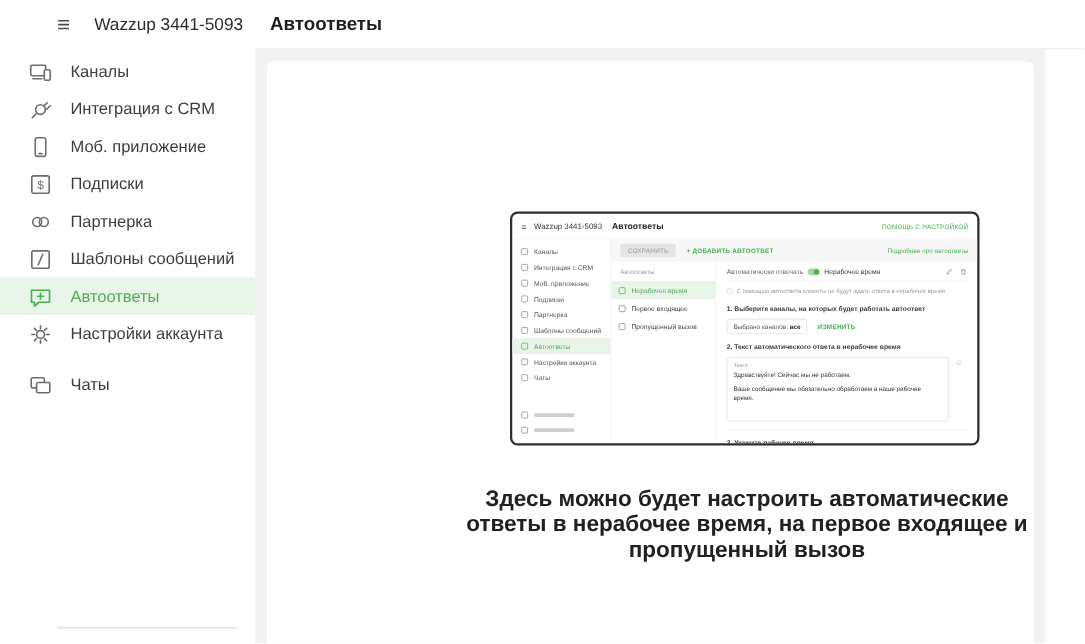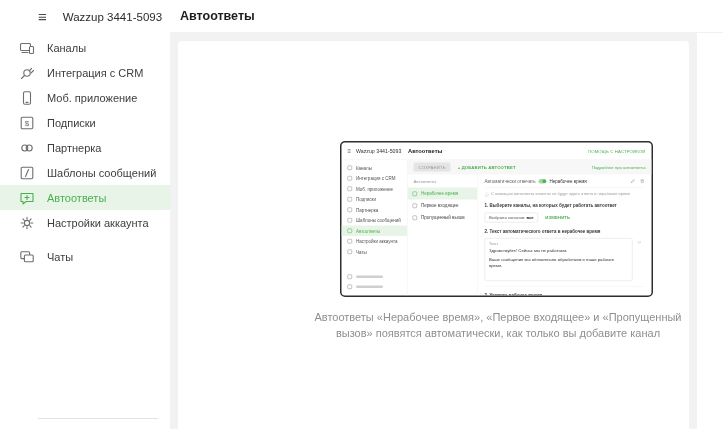--- a/index.html
+++ b/index.html
@@ -325,21 +325,21 @@
                           <div class="m-s-title">3. Укажите рабочее время</div>
 
                         </div>
                       </div>
                     </div>
                   </div>
                 </div>
               </div>
             </div>
 
-            <div class="desc">Автоответы «Нерабочее время», «Первое входящее» и «Пропущенный вызов» появятся автоматически, как только вы добавите канал</div>
+            <div class="headline">Здесь можно будет настроить автоматические ответы в нерабочее время, на первое входящее и пропущенный вызов</div>
             <div class="docs-link-row">
               
             </div>
 
           </div>
         </div>
       </div>
       <div class="right-gutter"></div>
     </div>
   </div>

